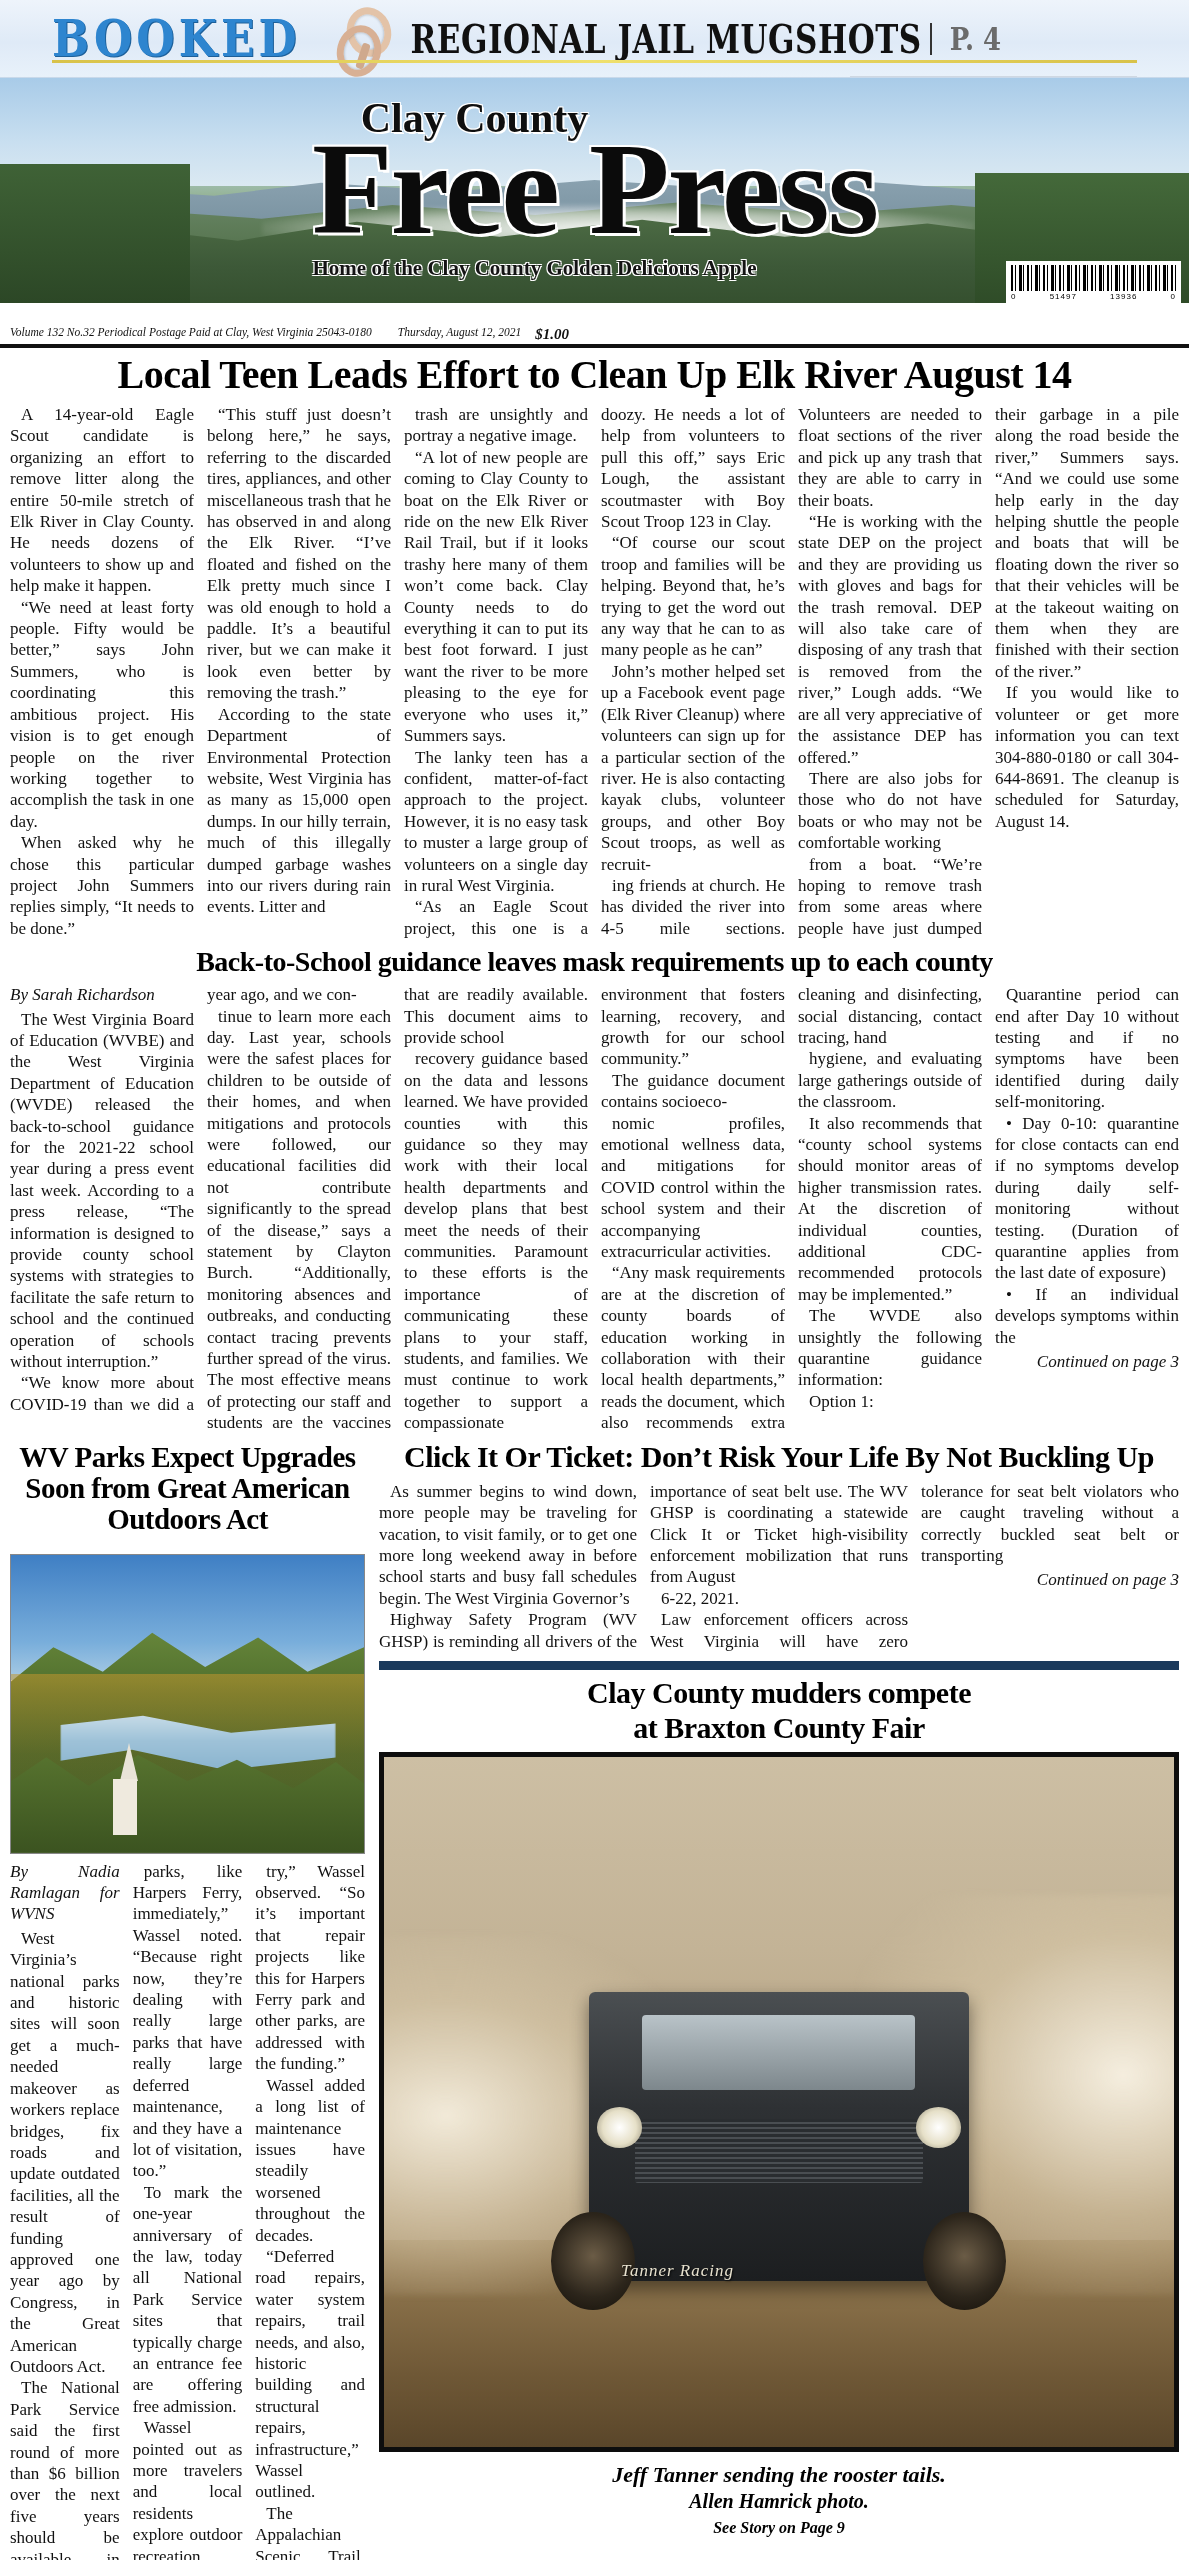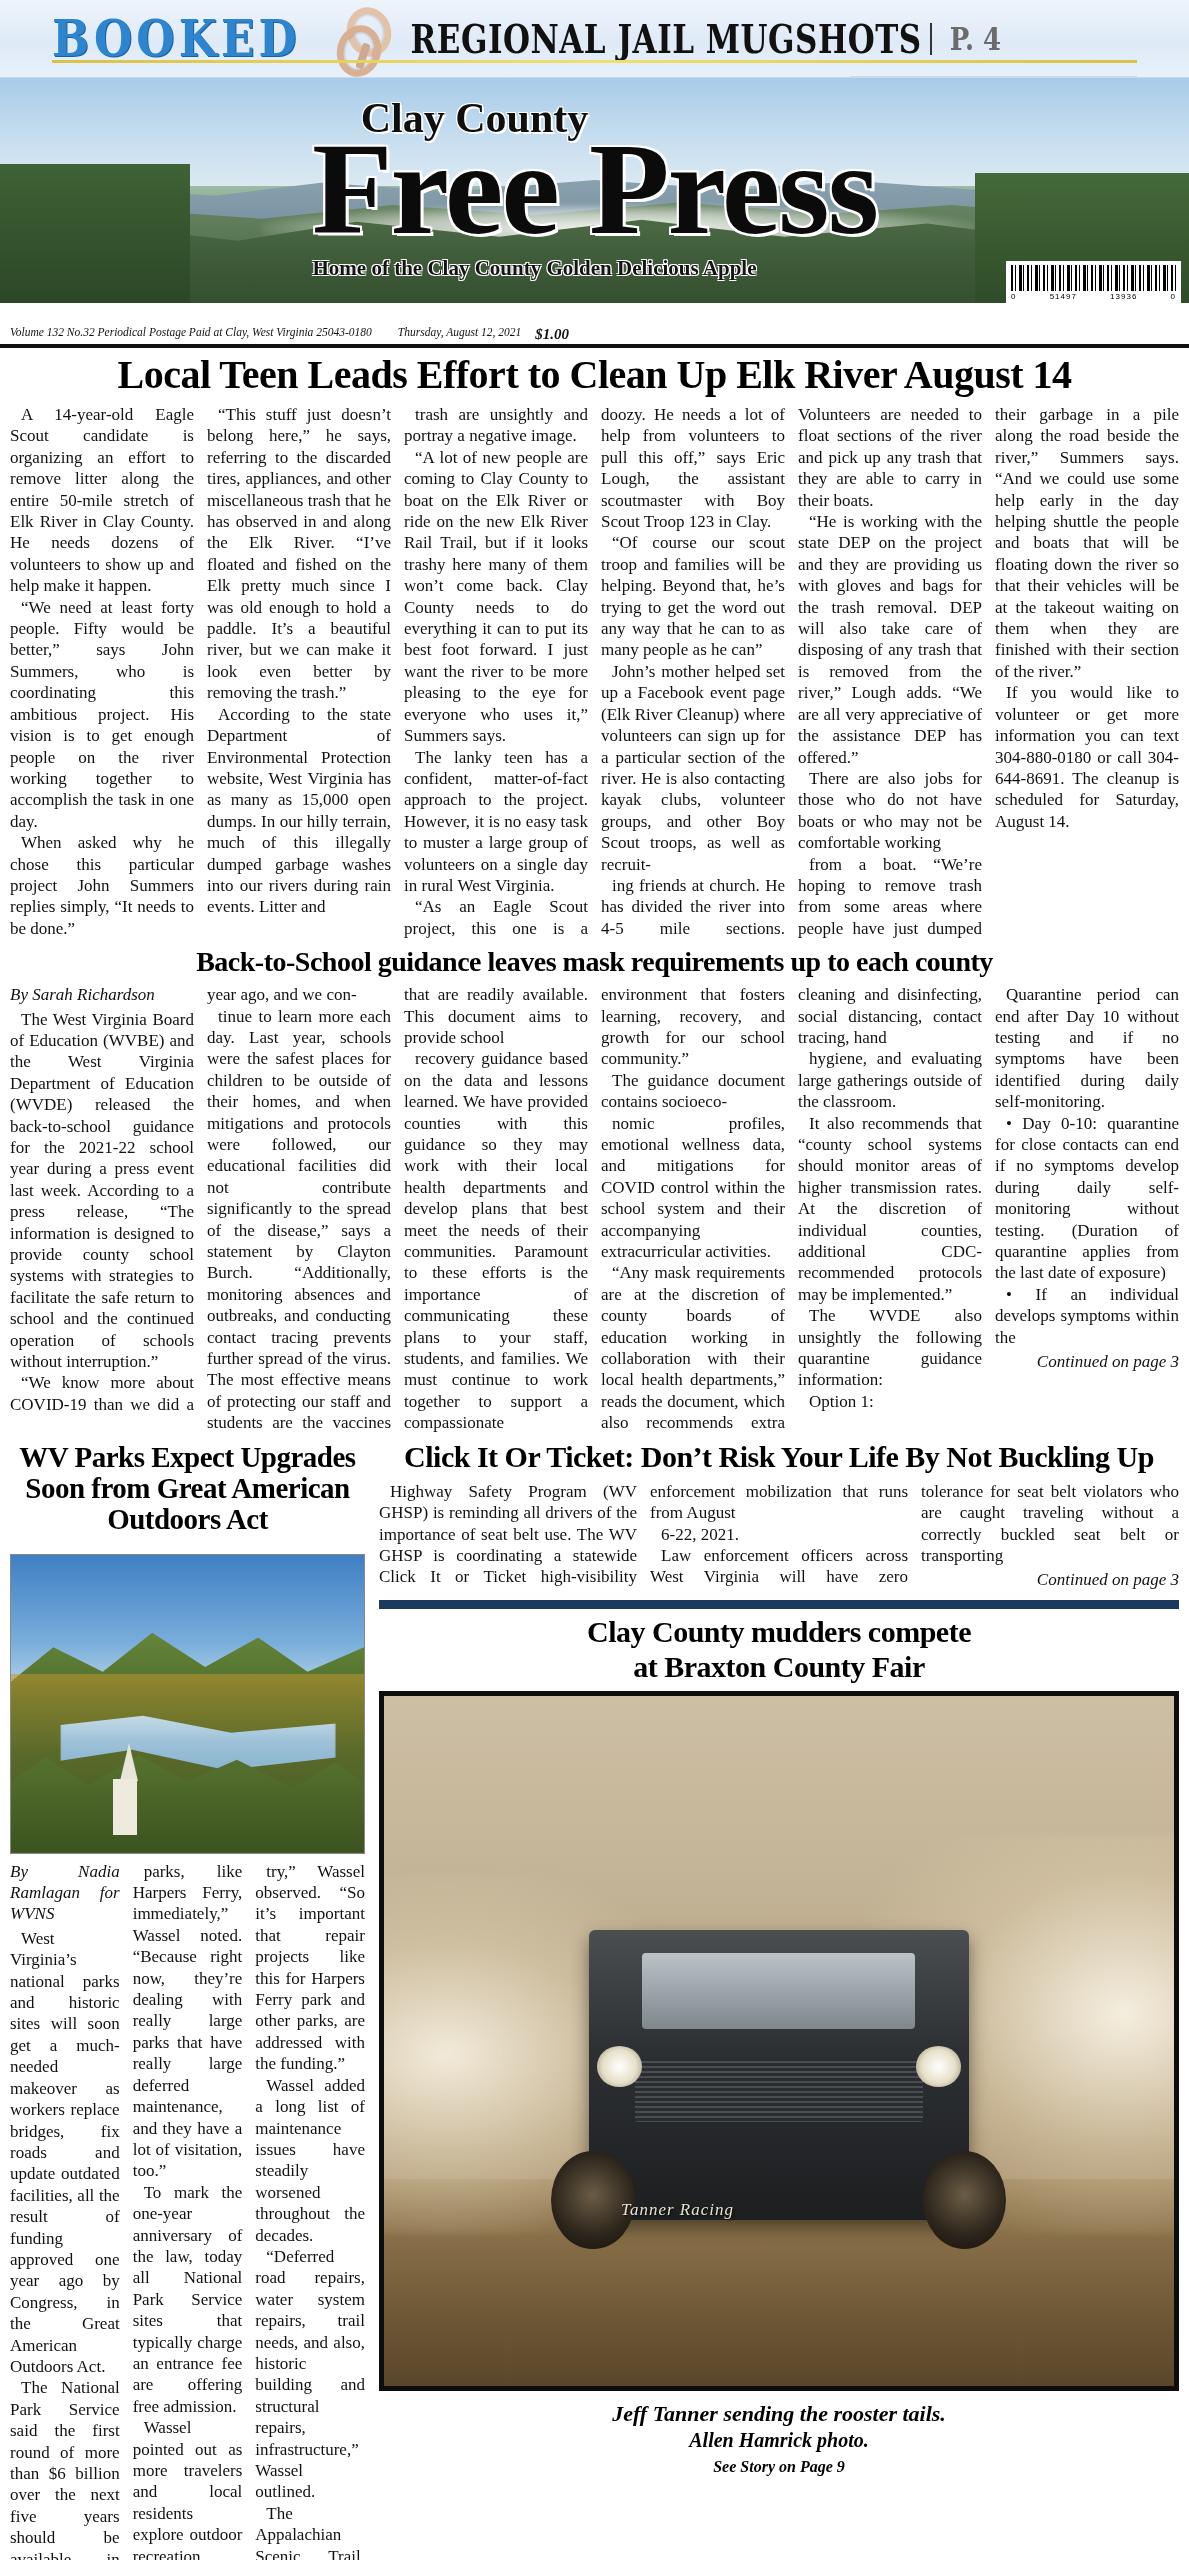--- a/index.html
+++ b/index.html
@@ -435,20 +435,21 @@
         <p>The Appalachian Scenic Trail, Bluestone National River, and Gauley River National Recreation Area are all National Park sites in the state facing large maintenance backlogs, with costs running into the tens of millions of dollars.</p>
         <p>Support for this reporting was provided by The Pew Charitable Trusts.</p>
       </div>
   </div>
 
   <div id="lower-right">
 
     <div>
       <h2 class="headline right">Click It Or Ticket: Don’t Risk Your Life By Not Buckling Up</h2>
       <div class="cols c3" id="seatbelt-body">
+          <p>As summer begins to wind down, more people may be traveling for vacation, to visit family, or to get one more long weekend away in before school starts and busy fall schedules begin. The West Virginia Governor’s</p>
           <p>Highway Safety Program (WV GHSP) is reminding all drivers of the importance of seat belt use. The WV GHSP is coordinating a statewide Click It or Ticket high-visibility enforcement mobilization that runs from August</p>
           <p>6-22, 2021.</p>
           <p>Law enforcement officers across West Virginia will have zero tolerance for seat belt violators who are caught traveling without a correctly buckled seat belt or transporting</p>
           <p class="jump">Continued on page 3</p>
         </div>
     </div>
 
     <div class="divider-bar"></div>
 
     <div>

